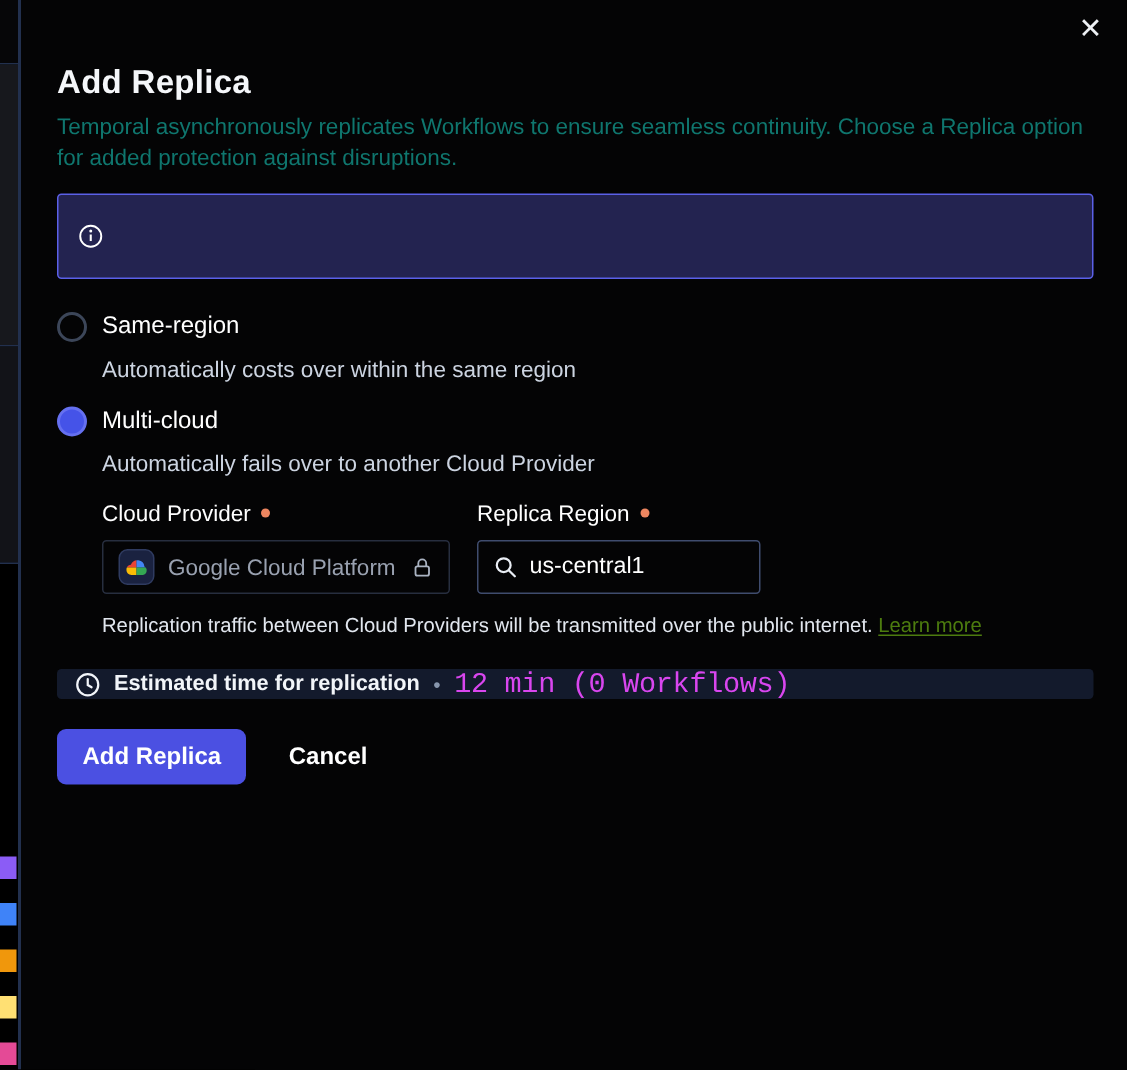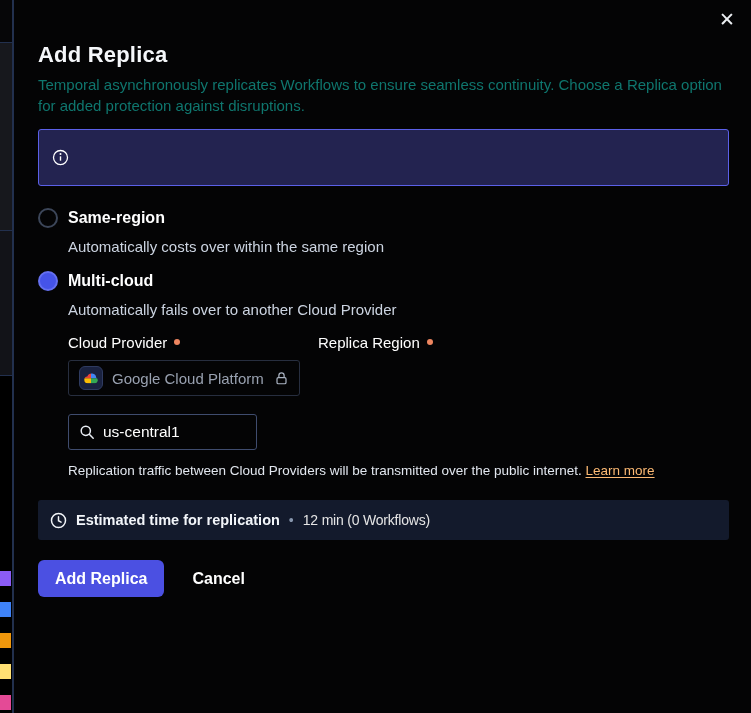--- a/index.html
+++ b/index.html
@@ -41,58 +41,58 @@
   .icon { flex:0 0 auto; display:inline-flex; }
 
   .options { margin-top:20px; }
   .option { margin-bottom:12px; }
   .option-head { display:flex; align-items:center; gap:10px; height:24px; cursor:pointer; }
   .radio {
     width:20px; height:20px; border-radius:50%;
     border:2px solid #3c4659; background:transparent; flex:0 0 auto;
   }
   .radio.selected { background:#4553e8; border-color:#6570f0; }
-  .option-label { font-size:16px; font-weight:700; color:#fff; }
+  .option-label { font-size:16px; font-weight:400; color:#fff; }
   .option-desc { margin:7px 0 0 30px; font-size:15px; line-height:20px; color:#ccd4e1; }
 
   .mc-form { margin:12px 0 0 30px; }
   .labels-row { display:flex; gap:18px; }
   .labels-row .lbl { display:flex; align-items:center; gap:7px; font-size:15px; font-weight:400; color:#fff; height:20px; }
   .lbl-provider { width:232px; }
   .lbl-region { width:222px; }
   .req-dot { width:6px; height:6px; border-radius:50%; background:#ee8660; display:inline-block; }
 
-  .fields-row { display:flex; gap:18px; margin-top:8px;flex-direction:column; }
+  .fields-row { display:flex; gap:18px; margin-top:8px; }
   .provider-field {
     width:232px; height:36px; border:1px solid #272e3f; border-radius:3px;
     display:flex; align-items:center; gap:9px; padding:0 10px; cursor:not-allowed;
   }
   .gcp-badge {
     width:24px; height:24px; background:#1a2240; border:1px solid #2f3b60;
     border-radius:6px; display:flex; align-items:center; justify-content:center; flex:0 0 auto;
   }
   .provider-text { font-size:15px; color:#99a1b0; flex:1; white-space:nowrap; }
   .region-field {
     width:189px; height:36px; border:1px solid #3f4c6e; border-radius:3px;
     display:flex; align-items:center; gap:8px; padding:0 10px; background:transparent;
   }
   .region-field input {
     background:transparent; border:none; outline:none; color:#fff;
     font-size:15.5px; width:100%; font-family:"Liberation Sans", sans-serif; padding:0;
   }
   .mc-note { margin-top:13px; font-size:13.5px; color:#e2e7ef; }
-  .mc-note a { color:#fdba74; text-decoration:underline; text-underline-offset:2px; }
+  .mc-note a { color:#4d7c0f; text-decoration:underline; text-underline-offset:2px; }
 
   .estimate {
-    margin-top:22px; height:40px; background:#131a2c; border-radius:3px;
+    margin-top:22px; height:20px; background:#131a2c; border-radius:3px;
     display:flex; align-items:center; gap:9px; padding:0 12px;
   }
   .estimate-label { font-size:14.5px; font-weight:700; color:#f2f5f9; }
   .estimate-sep { color:#8796ad; font-size:14px; }
-  .estimate-value { font-family:Liberation Sans, sans-serif; font-size:14px; color:#e5e5e5; letter-spacing:-0.2px; }
+  .estimate-value { font-family:Liberation Mono, monospace; font-size:19px; color:#d946ef; letter-spacing:-0.2px; }
 
   .actions { margin-top:20px; display:flex; align-items:center; gap:28px; }
   .btn-primary {
     background:#4b50e2; color:#fff; border:none; border-radius:6px; height:37px;
     padding:0 17px; font-size:16px; font-weight:600; cursor:pointer;
     font-family:"Liberation Sans", sans-serif;
   }
   .btn-cancel {
     background:none; border:none; color:#fff; font-size:16px; font-weight:600;
     cursor:pointer; font-family:"Liberation Sans", sans-serif; padding:0;

